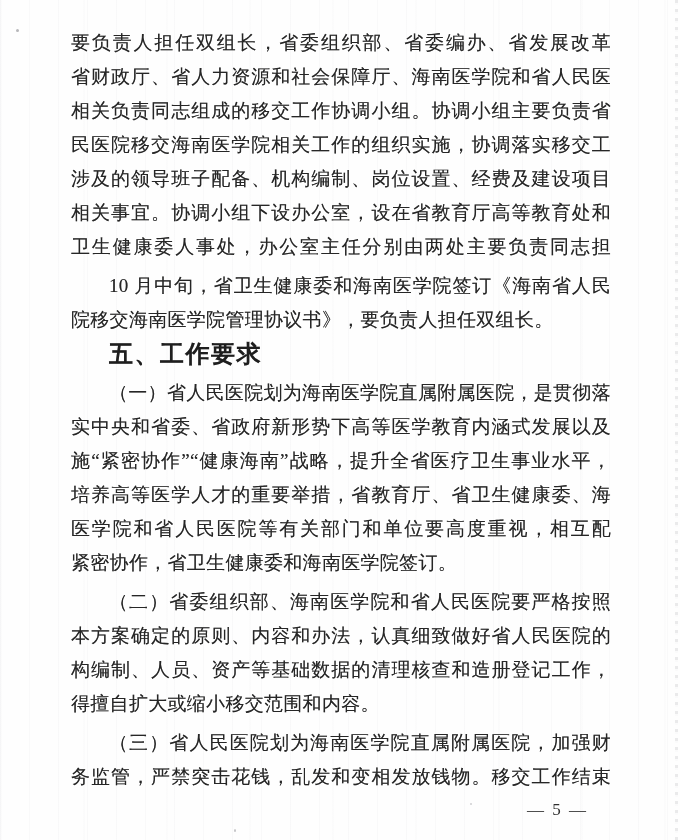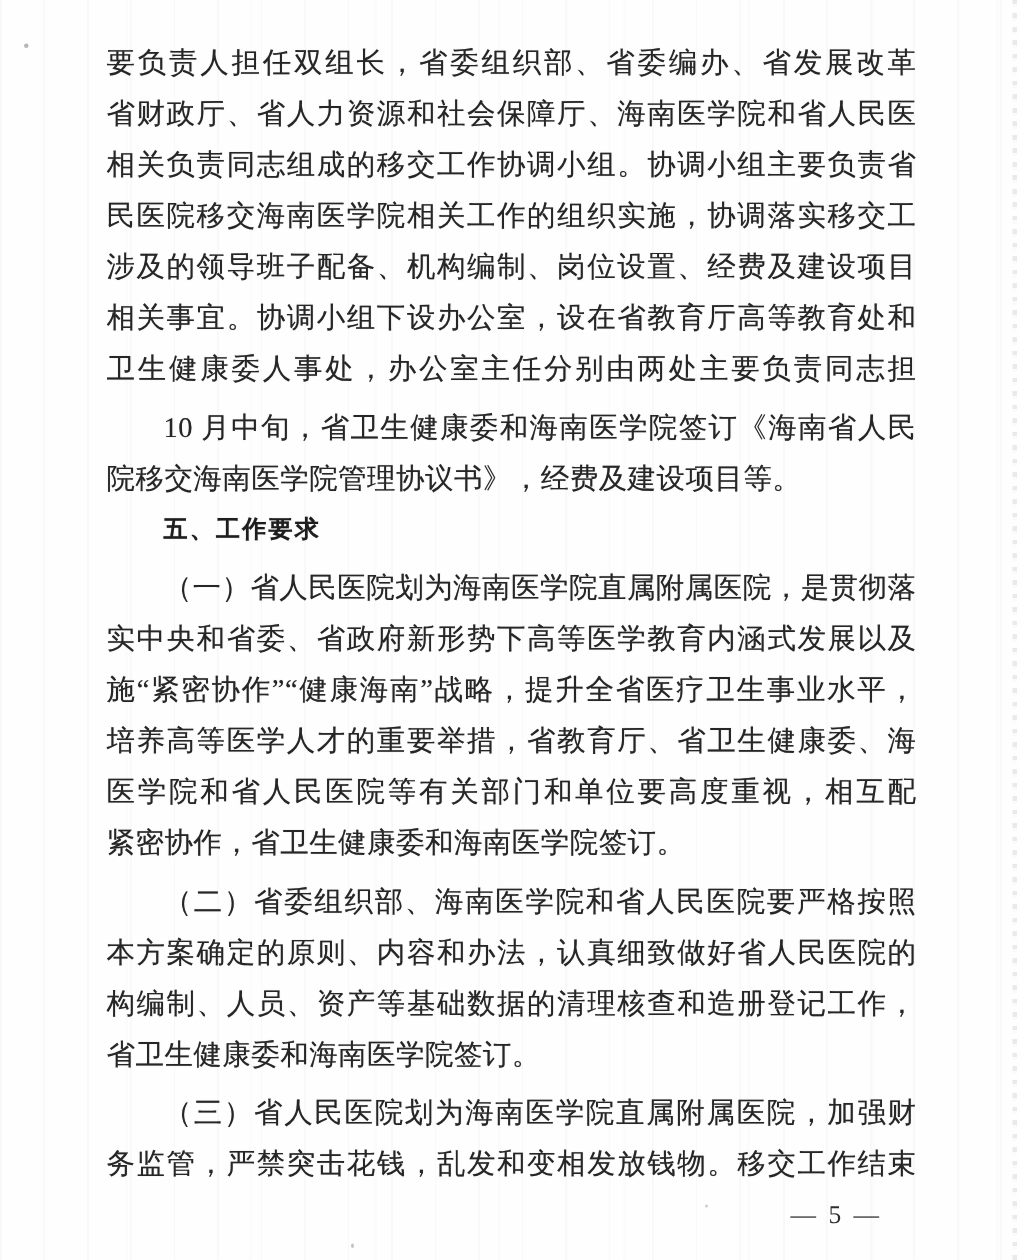--- a/index.html
+++ b/index.html
@@ -62,21 +62,21 @@
   .line.justify {
     text-align: justify;
     text-align-last: justify;
   }
   .line.para {
     margin-top: 5px;
   }
   .line.heading {
     font-family: "Liberation Sans", sans-serif;
     font-weight: bold;
-    font-size: 16px;
+    font-size: 24px;
     letter-spacing: 1.5px;
     color: #1e1e1e;
   }
   .page-number {
     position: absolute;
     top: 800px;
     right: 92px;
     font-size: 17px;
     letter-spacing: 2px;
     color: #2e2e2e;
@@ -101,32 +101,32 @@
   <div class="text-block" id="text-block">
 
   <div class="line justify">要负责人担任双组长，省委组织部、省委编办、省发展改革委、</div>
       <div class="line justify">省财政厅、省人力资源和社会保障厅、海南医学院和省人民医院</div>
       <div class="line justify">相关负责同志组成的移交工作协调小组。协调小组主要负责省人</div>
       <div class="line justify">民医院移交海南医学院相关工作的组织实施，协调落实移交工作</div>
       <div class="line justify">涉及的领导班子配备、机构编制、岗位设置、经费及建设项目等</div>
       <div class="line justify">相关事宜。协调小组下设办公室，设在省教育厅高等教育处和省</div>
       <div class="line justify">卫生健康委人事处，办公室主任分别由两处主要负责同志担任。</div>
       <div class="line justify para" style="padding-left: 38px;">10 月中旬，省卫生健康委和海南医学院签订《海南省人民医</div>
-      <div class="line">院移交海南医学院管理协议书》，经费及建设项目等。</div>
+      <div class="line">院移交海南医学院管理协议书》，要负责人担任双组长。</div>
       <div class="line heading" style="padding-left: 38px;">五、工作要求</div>
       <div class="line justify para" style="padding-left: 38px;">（一）省人民医院划为海南医学院直属附属医院，是贯彻落</div>
       <div class="line justify">实中央和省委、省政府新形势下高等医学教育内涵式发展以及实</div>
       <div class="line justify">施“紧密协作”“健康海南”战略，提升全省医疗卫生事业水平，</div>
       <div class="line justify">培养高等医学人才的重要举措，省教育厅、省卫生健康委、海南</div>
       <div class="line justify">医学院和省人民医院等有关部门和单位要高度重视，相互配合，</div>
       <div class="line">紧密协作，省卫生健康委和海南医学院签订。</div>
       <div class="line justify para" style="padding-left: 38px;">（二）省委组织部、海南医学院和省人民医院要严格按照</div>
       <div class="line justify">本方案确定的原则、内容和办法，认真细致做好省人民医院的机</div>
       <div class="line justify">构编制、人员、资产等基础数据的清理核查和造册登记工作，不</div>
-      <div class="line">省卫生健康委和海南医学院签订。</div>
+      <div class="line">得擅自扩大或缩小移交范围和内容。</div>
       <div class="line justify para" style="padding-left: 38px;">（三）省人民医院划为海南医学院直属附属医院，加强财</div>
       <div class="line justify">务监管，严禁突击花钱，乱发和变相发放钱物。移交工作结束前，</div>
     </div>
 
   <div class="page-number">— 5 —</div>
 
   <div class="speck s1"></div>
   <div class="speck s2"></div>
   <div class="speck s3"></div>
 </div>

